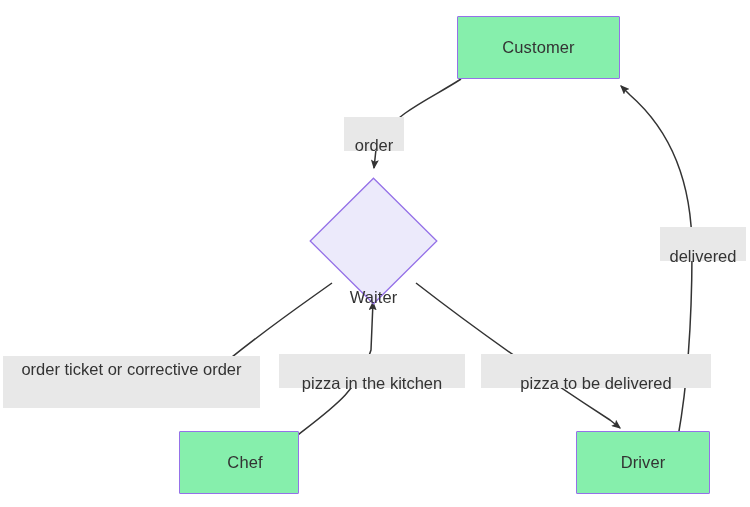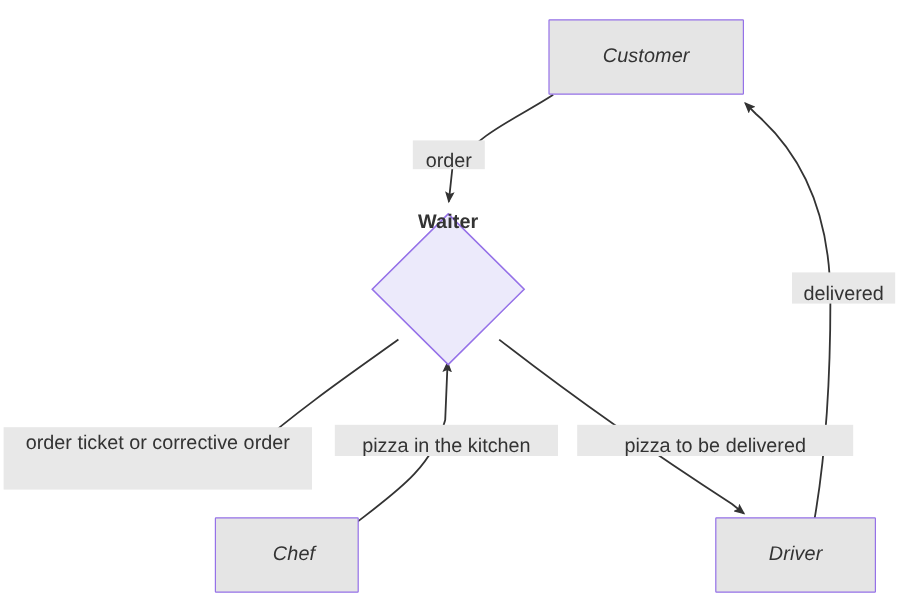--- a/index.html
+++ b/index.html
@@ -22,24 +22,23 @@
     height: 507px;
   }
   .node {
     position: absolute;
     box-sizing: border-box;
     display: flex;
     align-items: center;
     justify-content: center;
   }
   .node-rect {
-    background: #e5e5e5;
+    background: #86efac;
     border: 1.3px solid #9571E8;
     border-radius: 1px;
-    font-style: italic;
   }
   .node-label {
     font-size: 16.5px;
     color: #333333;
     line-height: 1;
     letter-spacing: 0.1px;
     white-space: nowrap;
     user-select: none;
   }
   .diamond-wrap {
@@ -52,32 +51,31 @@
     width: 100%;
     height: 100%;
   }
   .diamond-text {
     position: absolute;
     left: 0;
     top: 0;
     width: 100%;
     height: 100%;
     display: flex;
-    align-items: flex-start;
+    align-items: flex-end;
     justify-content: center;
-    font-weight: bold;
   }
   .edge-label {
     position: absolute;
     background: #E8E8E8;
     color: #333333;
     font-size: 16.5px;
     line-height: 1.32;
     text-align: center;
-    padding: 6px 3px;
+    padding: 17px 3px;
     box-sizing: border-box;
     white-space: nowrap;
     user-select: none;
   }
   .edge-label.wrap {
     white-space: normal;
     margin-top: 20px;
   }
 </style>
 </head>
@@ -121,21 +119,21 @@
   </svg>
   <div class="diamond-text">
     <span class="node-label">Waiter</span>
   </div>
 </div>
 
 <div class="node node-rect" style="left:179px; top:431px; width:120px; height:63px;padding-left:12px;">
   <span class="node-label">Chef</span>
 </div>
 
-<div class="node node-rect" style="left:576px; top:431px; width:134px; height:63px;margin-left:20px;">
+<div class="node node-rect" style="left:576px; top:431px; width:134px; height:63px;">
   <span class="node-label">Driver</span>
 </div>
 
 <div class="edge-label" style="left:344px; top:117px; width:60px; height:24px; line-height:22px;">
   <span>order</span>
 </div>
 
 <div class="edge-label wrap" style="left:3px; top:336px; width:257px; height:52px; padding-top:3px;">
   <span>order ticket or corrective</span>
   <span>order</span>

